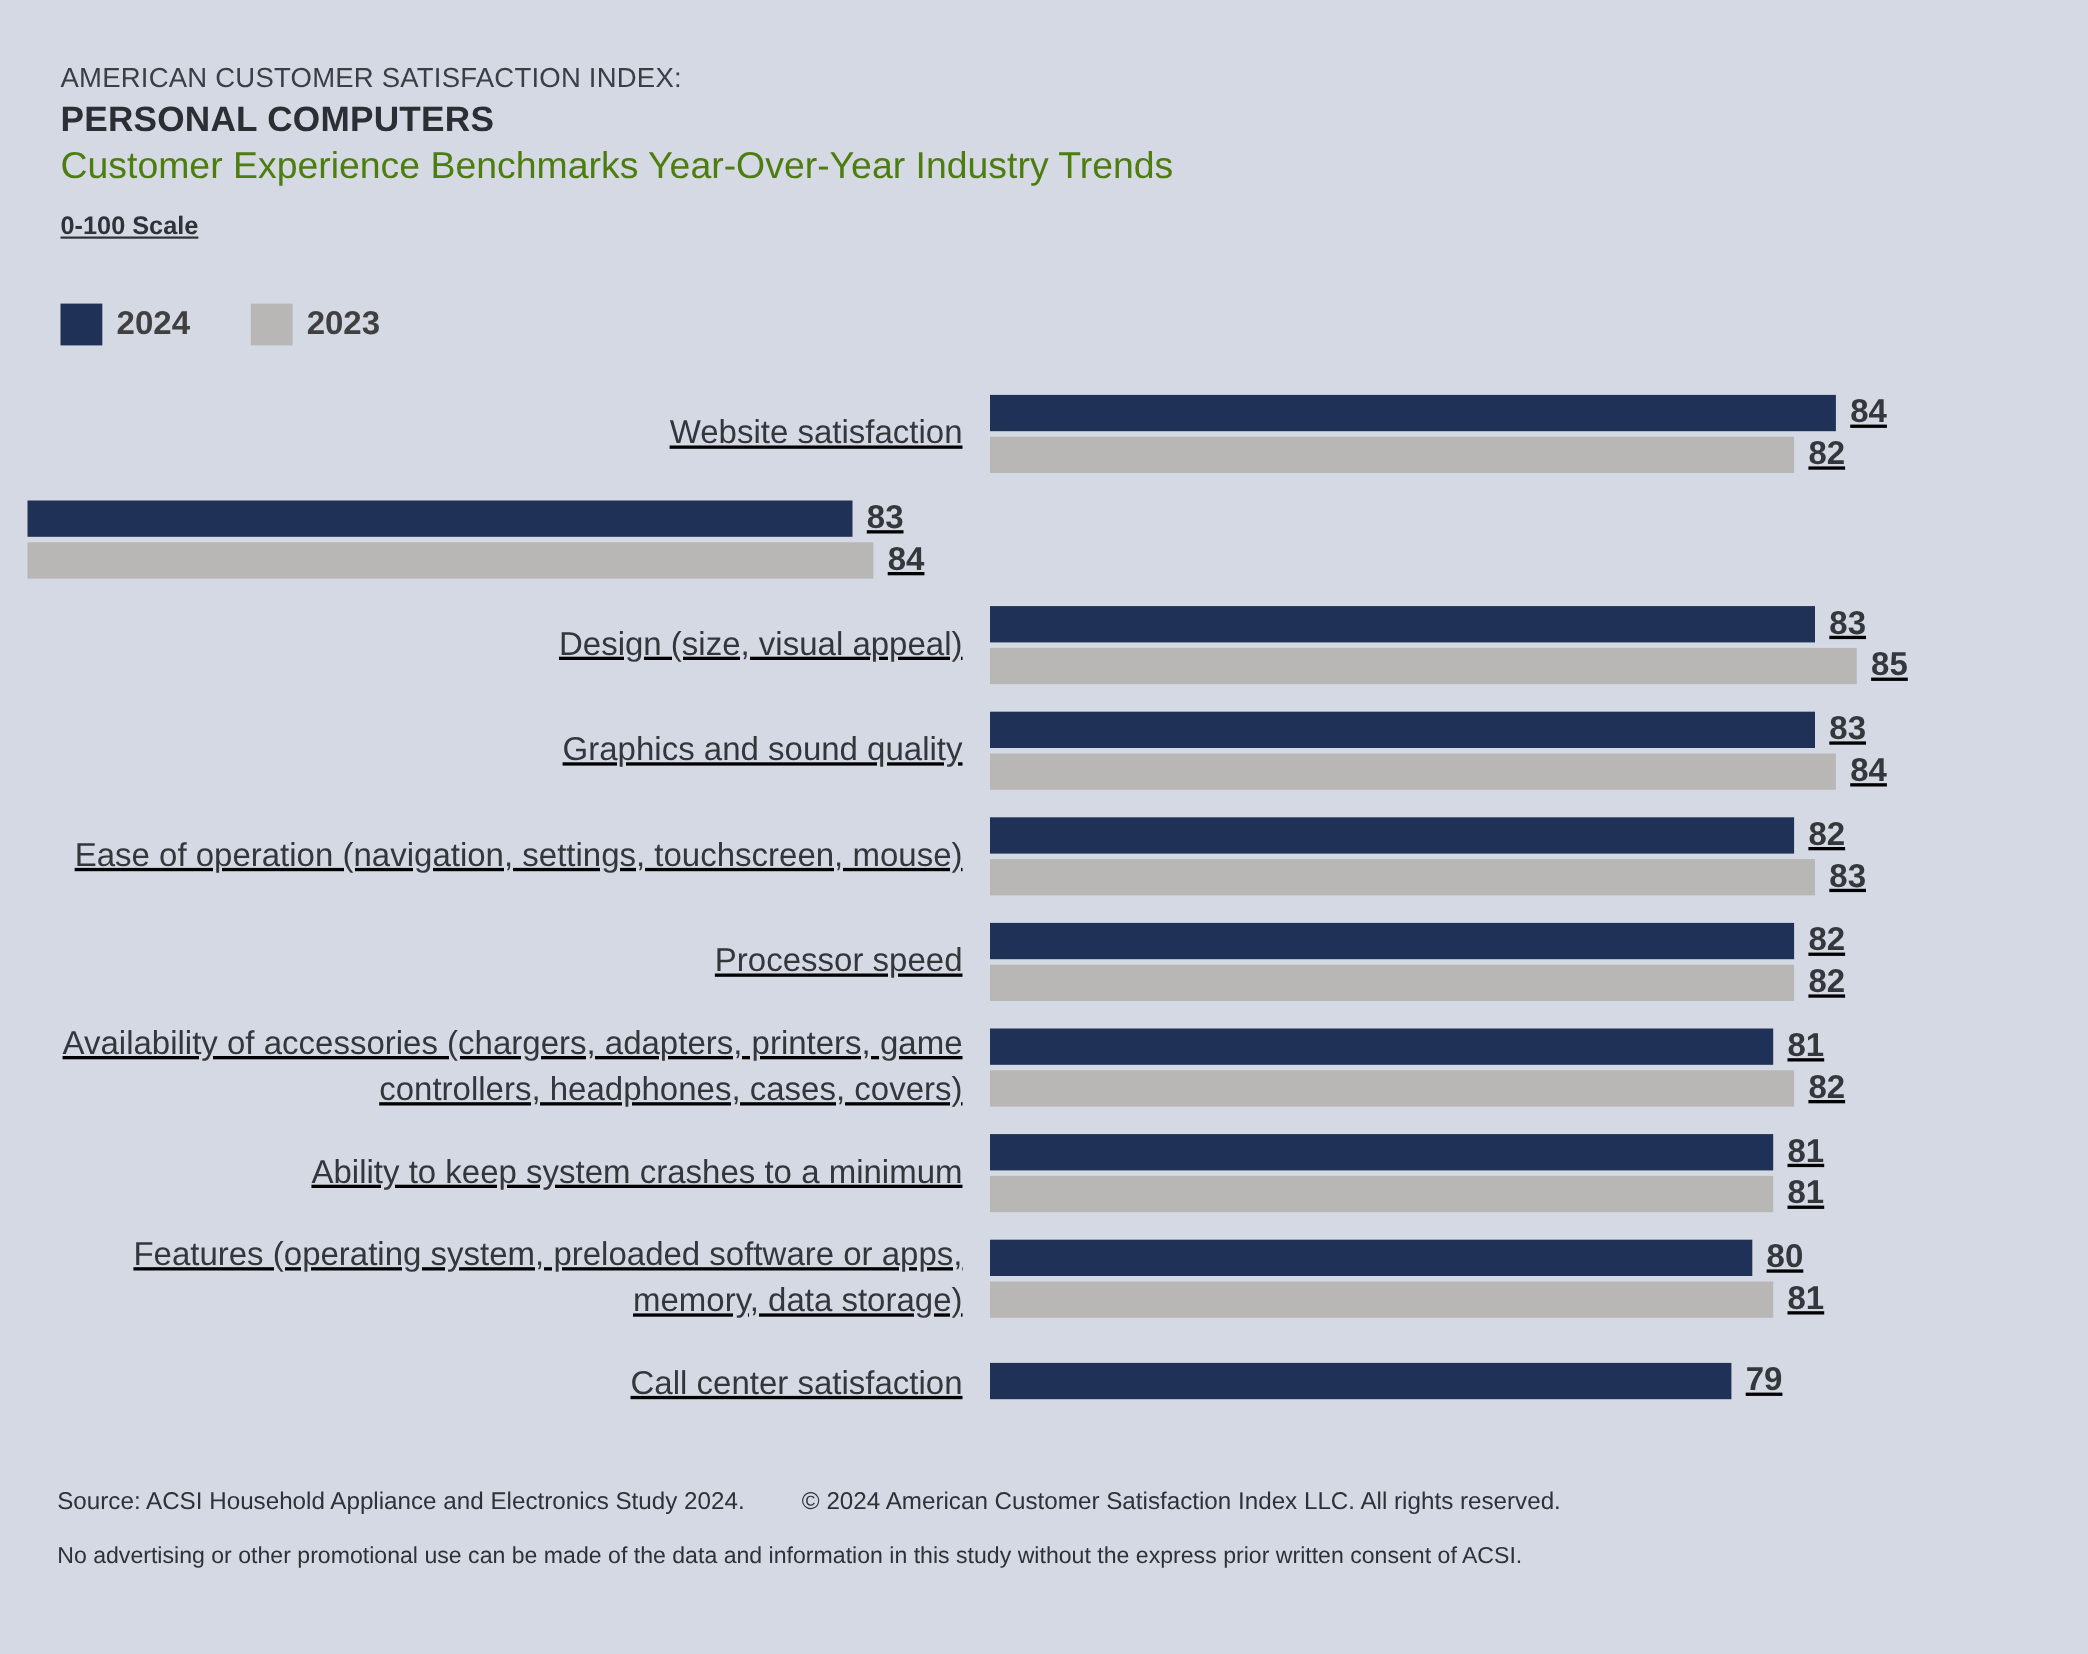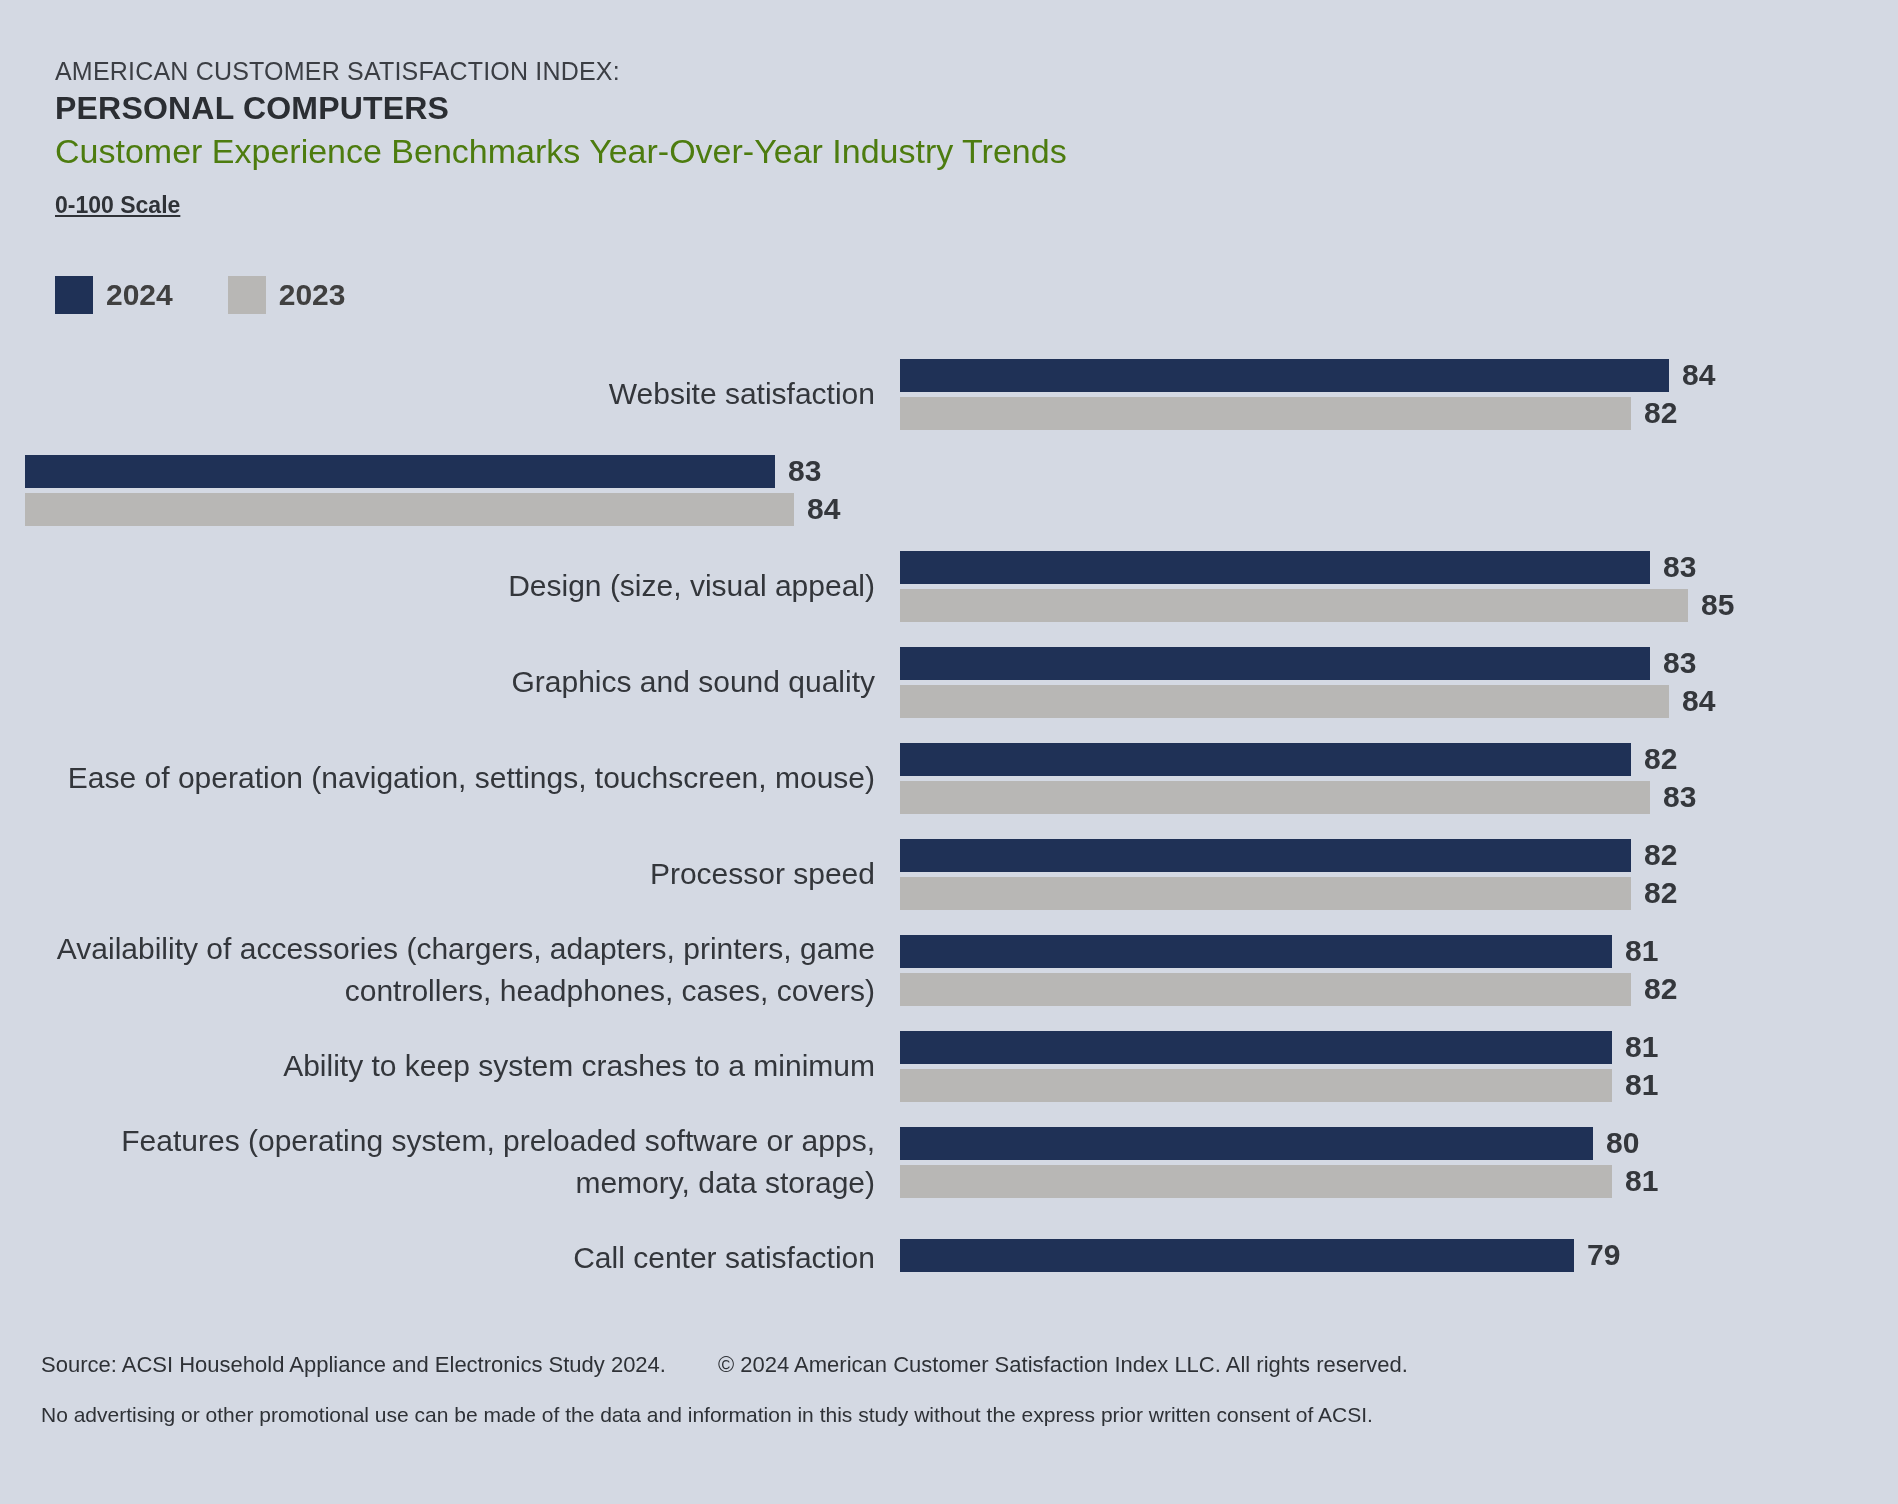--- a/index.html
+++ b/index.html
@@ -20,35 +20,35 @@
   .subtitle{font-size:34px;line-height:46px;color:#4d7c0f;}
   .scale-note{font-size:23px;font-weight:bold;color:#2f3237;margin-top:18px;text-decoration:underline;}
 
   
   #legend{left:55px;top:276px;display:flex;align-items:center;}
   .legend-item{display:flex;align-items:center;margin-right:55px;}
   .legend-swatch{width:38px;height:38px;margin-right:13px;}
   .legend-label{font-size:30px;font-weight:bold;color:#404040;}
 
   
-  #chart{left:0;top:346px;width:1898px;}
+  #chart{left:0;top:346px;width:1898px;text-decoration:underline;}
   .row{height:96px;display:flex;align-items:center;}
   .row-label{
     width:875px;flex:0 0 875px;
     text-align:right;
     font-size:30px;line-height:42px;color:#33363b;
   }
   .row-bars{margin-left:25px;flex:1 1 auto;}
   .bar-line{display:flex;align-items:flex-end;height:33px;}
   .bar-line.first{margin-bottom:5px;}
   .bar{height:33px;}
   .bar-value{font-size:30px;font-weight:bold;color:#34373c;margin-left:13px;white-space:nowrap;}
 
   
-  #footer{left:41px;top:1352px;width:1790px;}
+  #footer{left:52px;top:1352px;width:1790px;}
   .footer-line1{display:flex;gap:52px;font-size:22px;color:#2e3136;}
   .footer-small{margin-top:24px;font-size:21px;line-height:25px;color:#2e3136;}
 </style>
 </head>
 <body>
 
 <div id="header" class="abs">
   <div class="eyebrow">AMERICAN CUSTOMER SATISFACTION INDEX:</div>
   <div class="title">PERSONAL COMPUTERS</div>
   <div class="subtitle">Customer Experience Benchmarks Year-Over-Year Industry Trends</div>

